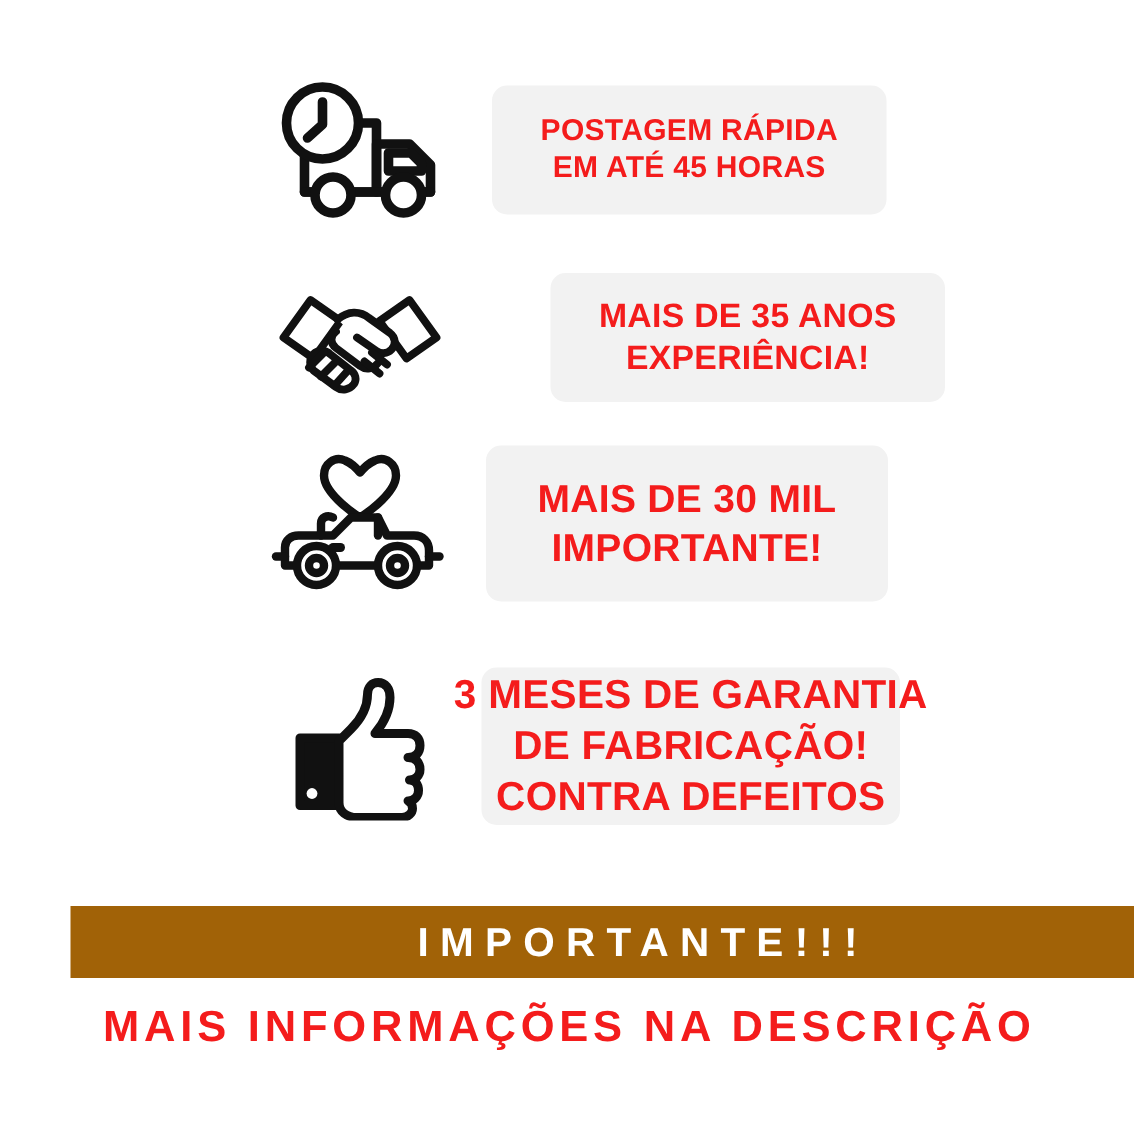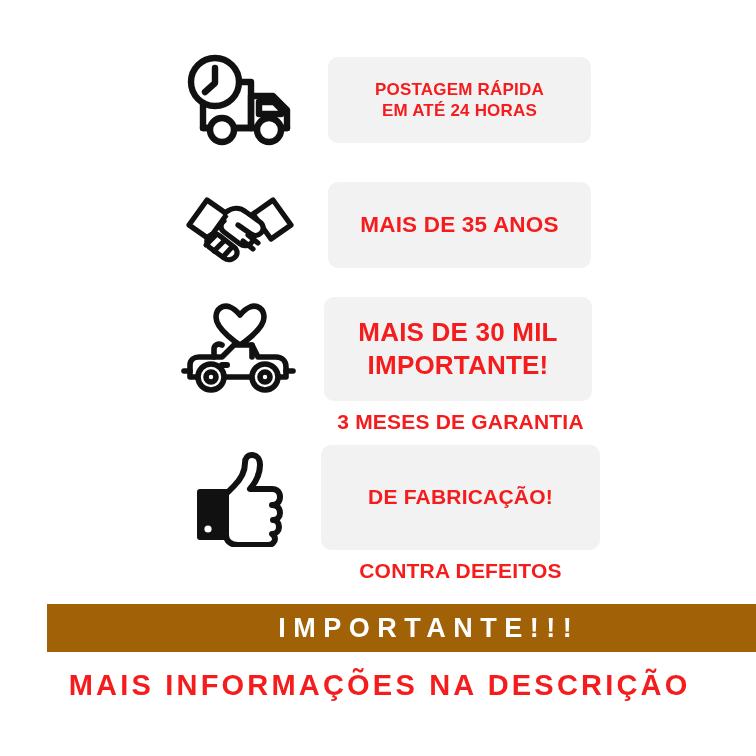--- a/index.html
+++ b/index.html
@@ -64,26 +64,26 @@
   .text-box .line {
     white-space: nowrap;
     display: block;
   }
 
   
   #row-1 { top: 40px; height: 120px; }
   #row-1 .text-box {
     width: 263px;
     height: 86px;
-    font-size: 17px;
+    font-size: 20px;
     margin-left: 8px;
   }
 
   
-  #row-2 { top: 165px; height: 120px; }
+  #row-2 { top: 165px; height: 120px; gap: 39px; }
   #row-2 .text-box {
     width: 263px;
     height: 86px;
     font-size: 22.5px;
     margin-left: 8px;
   }
 
   
   #row-3 { top: 288px; height: 122px; }
   #row-3 .text-box {
@@ -91,23 +91,22 @@
     height: 104px;
     font-size: 26px;
     margin-left: 4px;
   }
 
   
   #row-4 { top: 432px; height: 130px; }
   #row-4 .text-box {
     width: 279px;
     height: 105px;
-    font-size: 21px;
+    font-size: 27px;
     margin-left: 1px;
-    gap: 48px;
   }
 
   
   .red-banner {
     position: absolute;
     left: 0;
     top: 604px;
     width: 756px;
     height: 48px;
     background: #a16207;
@@ -165,21 +164,21 @@
 
         <circle cx="41" cy="78" r="12" fill="#ffffff"></circle>
         <circle cx="88" cy="78" r="12" fill="#ffffff"></circle>
 
         <circle cx="34" cy="30" r="24" fill="#ffffff"></circle>
         <path d="M34 16 V31 L24 40"></path>
       </svg>
     </div>
     <div class="text-box">
       <span class="line">POSTAGEM RÁPIDA</span>
-      <span class="line">EM ATÉ 24 HORAS</span>
+      <span class="line">EM ATÉ 45 HORAS</span>
     </div>
   </div>
 
   <div class="benefit-row" id="row-2">
     <div class="icon-cell">
       <svg width="120" height="84" viewBox="0 0 120 84" fill="none" stroke="#111111" stroke-width="5.2" stroke-linecap="round" stroke-linejoin="round">
 
         <path d="M9 42 L27 17 L47 31 L29 56 Z" fill="#ffffff"></path>
 
         <path d="M111 42 L93 17 L73 31 L91 56 Z" fill="#ffffff"></path>
@@ -193,20 +192,21 @@
         <path d="M52 64 L43 74"></path>
 
         <path d="M44 38 C40 41 40 46 44 49 L60 61 C64 64 69 63 72 59" fill="#ffffff"></path>
 
         <path d="M68 52 L78 60"></path>
         <path d="M63 58 L73 66"></path>
       </svg>
     </div>
     <div class="text-box">
       <span class="line">MAIS DE 35 ANOS</span>
+      <span class="line">EXPERIÊNCIA!</span>
     </div>
   </div>
 
   <div class="benefit-row" id="row-3">
     <div class="icon-cell">
       <svg width="124" height="104" viewBox="0 0 124 104" fill="none" stroke="#111111" stroke-width="5.6" stroke-linecap="round" stroke-linejoin="round">
 
         <path d="M62 48 C62 48 38 33 38 20 C38 12 45 7 52 10 C57 12 62 18 62 18 C62 18 67 12 72 10 C79 7 86 12 86 20 C86 33 62 48 62 48 Z" fill="#ffffff"></path>
 
         <path d="M12 68 C12 63 16 60 21 60 L44 60 L56 48 L74 48 L80 60 L98 60 C104 60 108 64 108 70 L108 80 L12 80 Z" fill="#ffffff"></path>

